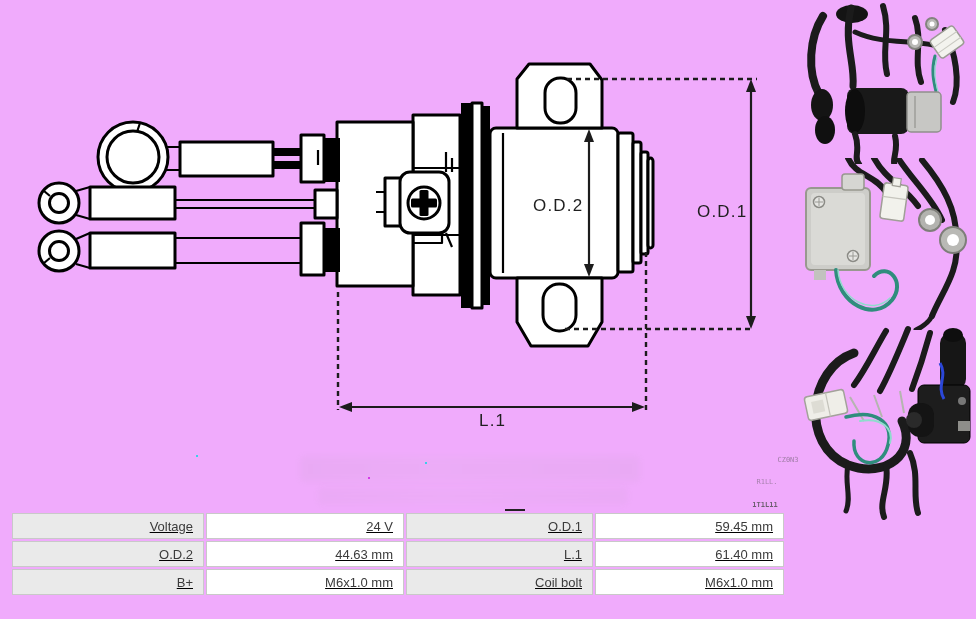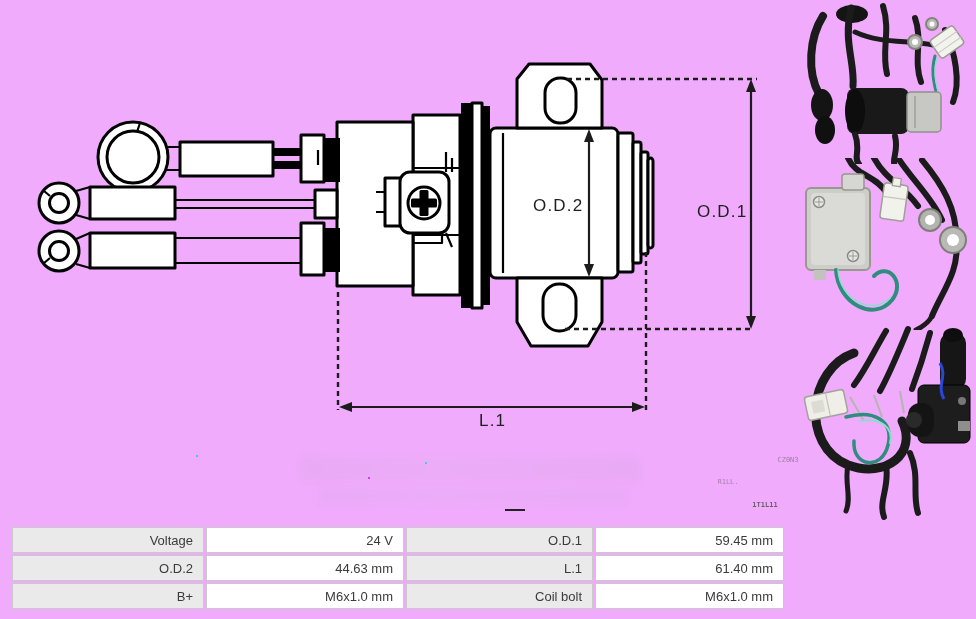--- a/index.html
+++ b/index.html
@@ -20,22 +20,22 @@
   .teal{fill:none;stroke:#2f8d7d;stroke-linecap:round;}
   .teal-hi{fill:none;stroke:#8fdccd;stroke-linecap:round;}
   
   .ghost{position:absolute;background:linear-gradient(90deg,#9a9a9a,#bdbdbd 40%,#9a9a9a);
          filter:blur(3px);border-radius:4px;}
   .ghost-dash{position:absolute;background:#222;}
   .dot{position:absolute;width:2px;height:2px;}
   .code{position:absolute;width:40px;text-align:center;font-family:"DejaVu Sans Mono",monospace;
         font-size:7px;color:#4d4d4d;letter-spacing:0;line-height:8px;}
   
-  #spec{position:absolute;left:10px;top:525px;border-collapse:separate;border-spacing:2px;
-        table-layout:fixed;width:776px;}
+  #spec{position:absolute;left:10px;top:511px;border-collapse:separate;border-spacing:2px;
+        table-layout:fixed;width:776px;text-decoration:underline;}
   #spec td{border:1px solid #c9c9c9;height:24px;padding:0 10px 0 4px;font-size:13px;
            color:#3b3b3b;text-align:right;white-space:nowrap;overflow:hidden;}
   #spec td.lbl{background:#eaeaea;}
   #spec td.val{background:#ffffff;}
 </style>
 </head>
 <body>
 
 <div id="stage">
 
@@ -233,21 +233,21 @@
   </svg>
 
   <div class="ghost" style="left:300px;top:456px;width:340px;height:26px;opacity:.07;"></div>
   <div class="ghost" style="left:318px;top:487px;width:310px;height:18px;opacity:.06;"></div>
   <div class="ghost-dash" style="left:505px;top:509px;width:20px;height:2px;"></div>
   <div class="dot" style="left:196px;top:455px;background:#3ad0e8;"></div>
   <div class="dot" style="left:368px;top:477px;background:#d53ae8;"></div>
   <div class="dot" style="left:425px;top:462px;background:#3ad0e8;"></div>
 
   <div class="code" style="left:768px;top:456px;opacity:.5;">CZ0N3</div>
-  <div class="code" style="left:708px;top:478px;opacity:.45;text-align:center;">R1LL.</div>
+  <div class="code" style="left:747px;top:478px;opacity:.45;text-align:center;">R1LL.</div>
   <div class="code" style="left:745px;top:501px;opacity:.8;font-weight:bold;">1T1L11</div>
 
   <table id="spec">
     <colgroup>
         <col style="width:192px">
         <col style="width:198px">
         <col style="width:187px">
         <col style="width:189px">
       </colgroup>
     <tbody>

